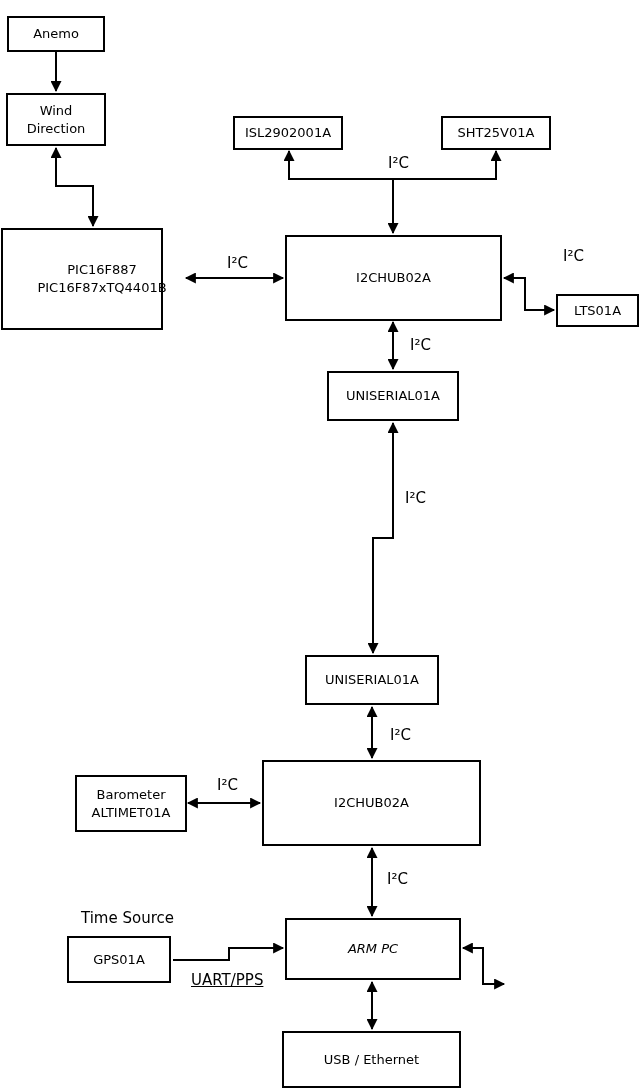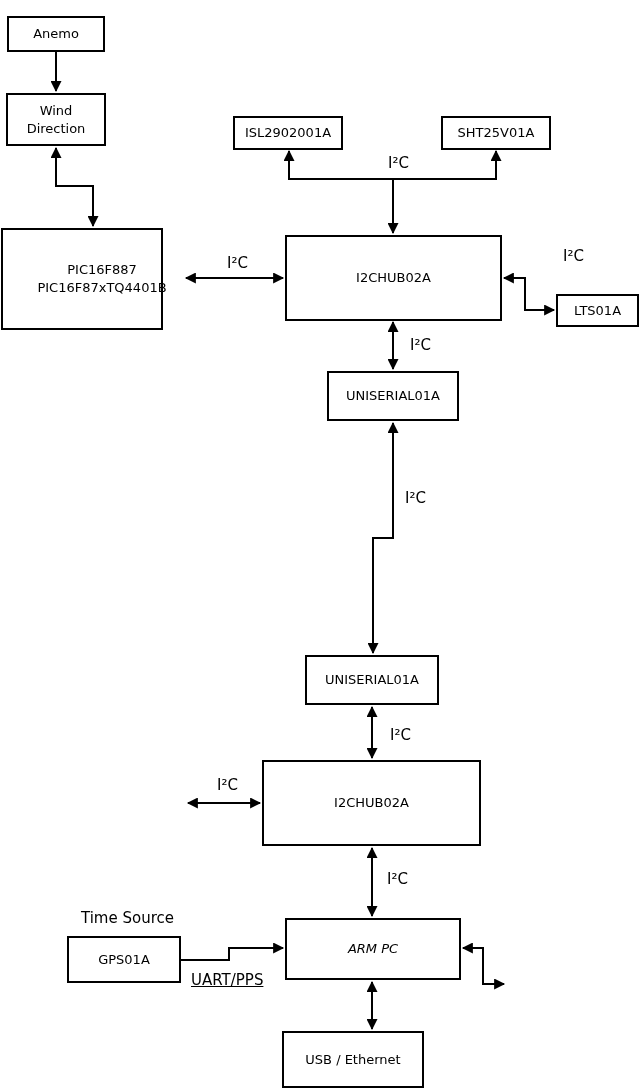--- a/index.html
+++ b/index.html
@@ -75,31 +75,35 @@
   </div>
 
   <div class="node" style="left:305px;top:655px;width:134px;height:50px;">
     <span>UNISERIAL01A</span>
   </div>
 
   <div class="node" style="left:262px;top:760px;width:219px;height:86px;">
     <span>I2CHUB02A</span>
   </div>
 
+  <div class="node" style="left:75px;top:775px;width:112px;height:57px;">
+    <span>Barometer</span>
+    <span>ALTIMET01A</span>
+  </div>
 
   <div class="node" style="left:285px;top:918px;width:176px;height:62px;font-style:italic;">
     <span>ARM PC</span>
   </div>
 
-  <div class="node" style="left:67px;top:936px;width:114px;height:47px;align-items:center;">
+  <div class="node" style="left:67px;top:936px;width:104px;height:47px;align-items:center;">
     <span>GPS01A</span>
   </div>
 
 
-  <div class="node" style="left:282px;top:1031px;width:142px;height:57px;">
+  <div class="node" style="left:282px;top:1031px;width:179px;height:57px;">
     <span>USB / Ethernet</span>
   </div>
 
   <span class="lbl" style="left:388px;top:154px;">I²C</span>
   <span class="lbl" style="left:227px;top:254px;">I²C</span>
   <span class="lbl" style="left:563px;top:247px;">I²C</span>
   <span class="lbl" style="left:410px;top:336px;">I²C</span>
   <span class="lbl" style="left:405px;top:489px;">I²C</span>
   <span class="lbl" style="left:390px;top:726px;">I²C</span>
   <span class="lbl" style="left:217px;top:776px;">I²C</span>

